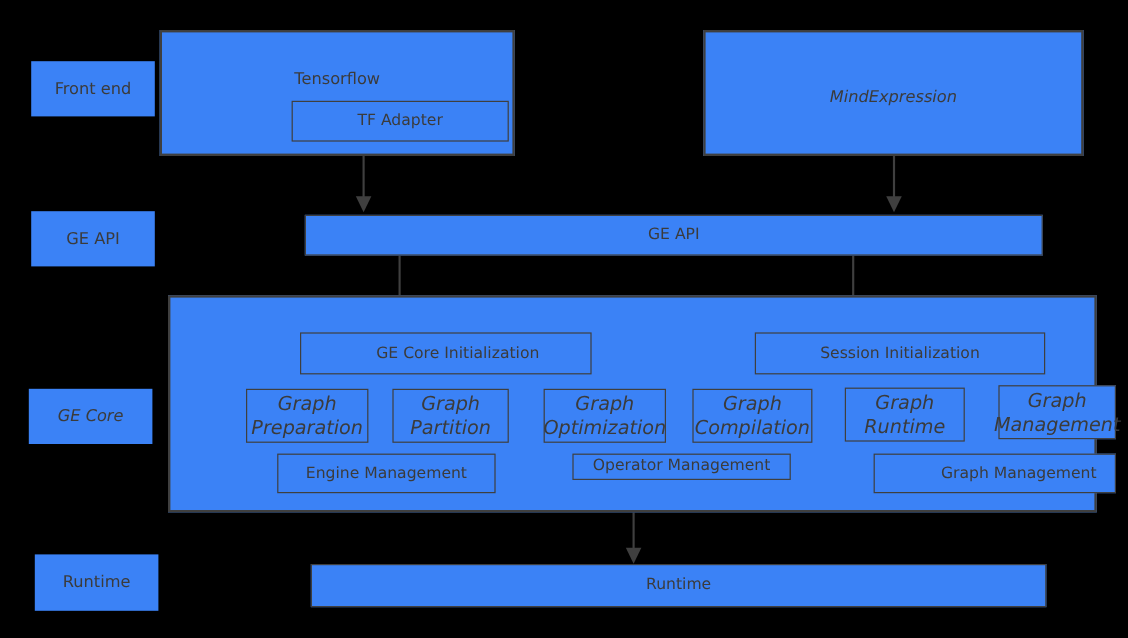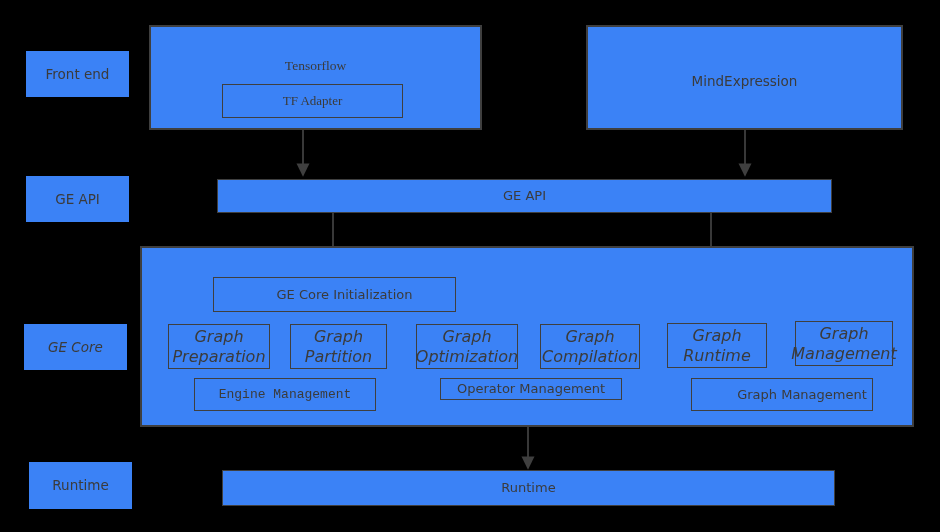--- a/index.html
+++ b/index.html
@@ -29,20 +29,21 @@
   }
   
   .chip {
     border: none;
     font-size: 13.5px;
   }
   
   .node {
     border: 1.6px solid #3f3f3f;
     font-size: 13px;
+    margin-left: 37px;
   }
   
   .group {
     border: 2px solid #3f3f3f;
     display: block;
   }
   .group-title {
     position: absolute;
     left: 0;
     right: 0;
@@ -87,35 +88,36 @@
   </svg>
 
   <div class="box chip" style="left:26px; top:51px; width:103px; height:46px;">Front end</div>
 
   <div class="box chip" style="left:26px; top:176px; width:103px; height:46px;">GE API</div>
 
   <div class="box chip" style="left:24px; top:324px; width:103px; height:46px;font-style:italic;">GE Core</div>
 
   <div class="box chip" style="left:29px; top:462px; width:103px; height:47px;">Runtime</div>
 
-  <div class="box group" style="left:149px; top:25px; width:333px; height:105px;font-family:Liberation Serif, serif;">
+  <div class="box group" style="left:133px; top:25px; width:296px; height:105px;">
     <div class="group-title" style="top:31px;">Tensorflow</div>
     <div class="box node" style="left:71px; top:57px; width:181px; height:34px;">TF Adapter</div>
   </div>
 
   <div class="box group" style="left:586px; top:25px; width:317px; height:105px;">
-    <div class="group-title" style="top:46px;">MindExpression</div>
+    <div class="group-title" style="top:46px;font-style:italic;">MindExpression</div>
   </div>
 
   <div class="box node wide-bar" style="left:217px; top:179px; width:615px; height:34px;">GE API</div>
 
   <div class="box group" style="left:140px; top:246px; width:774px; height:181px;">
 
     <div class="box node" style="left:71px; top:29px; width:243px; height:35px;padding-left:20px;">GE Core Initialization</div>
 
+    <div class="box node" style="left:450px; top:29px; width:242px; height:35px;">Session Initialization</div>
 
     <div class="box node two-line" style="left:26px; top:76px; width:102px; height:45px;">
       <span><span>Graph</span><br>
       <span>Preparation</span></span>
     </div>
 
     <div class="box node two-line" style="left:148px; top:76px; width:97px; height:45px;">
       <span><span>Graph</span><br>
       <span>Partition</span></span>
     </div>
@@ -133,22 +135,22 @@
     <div class="box node two-line" style="left:525px; top:75px; width:100px; height:45px;">
       <span><span>Graph</span><br>
       <span>Runtime</span></span>
     </div>
 
     <div class="box node two-line" style="left:653px; top:73px; width:98px; height:45px;">
       <span><span>Graph</span><br>
       <span>Management</span></span>
     </div>
 
-    <div class="box node" style="left:52px; top:130px; width:182px; height:33px;font-family:Liberation Mono, monospace;">Engine Management</div>
+    <div class="box node" style="left:52px; top:130px; width:182px; height:33px;">Engine Management</div>
 
     <div class="box node" style="left:298px; top:130px; width:182px; height:22px;">Operator Management</div>
 
-    <div class="box node" style="left:549px; top:130px; width:182px; height:33px;padding-left:40px;">Graph Management</div>
+    <div class="box node" style="left:549px; top:130px; width:202px; height:33px;padding-left:40px;">Graph Management</div>
   </div>
 
   <div class="box node wide-bar" style="left:222px; top:470px; width:613px; height:36px;">Runtime</div>
 
 </div>
 
 </body></html>

